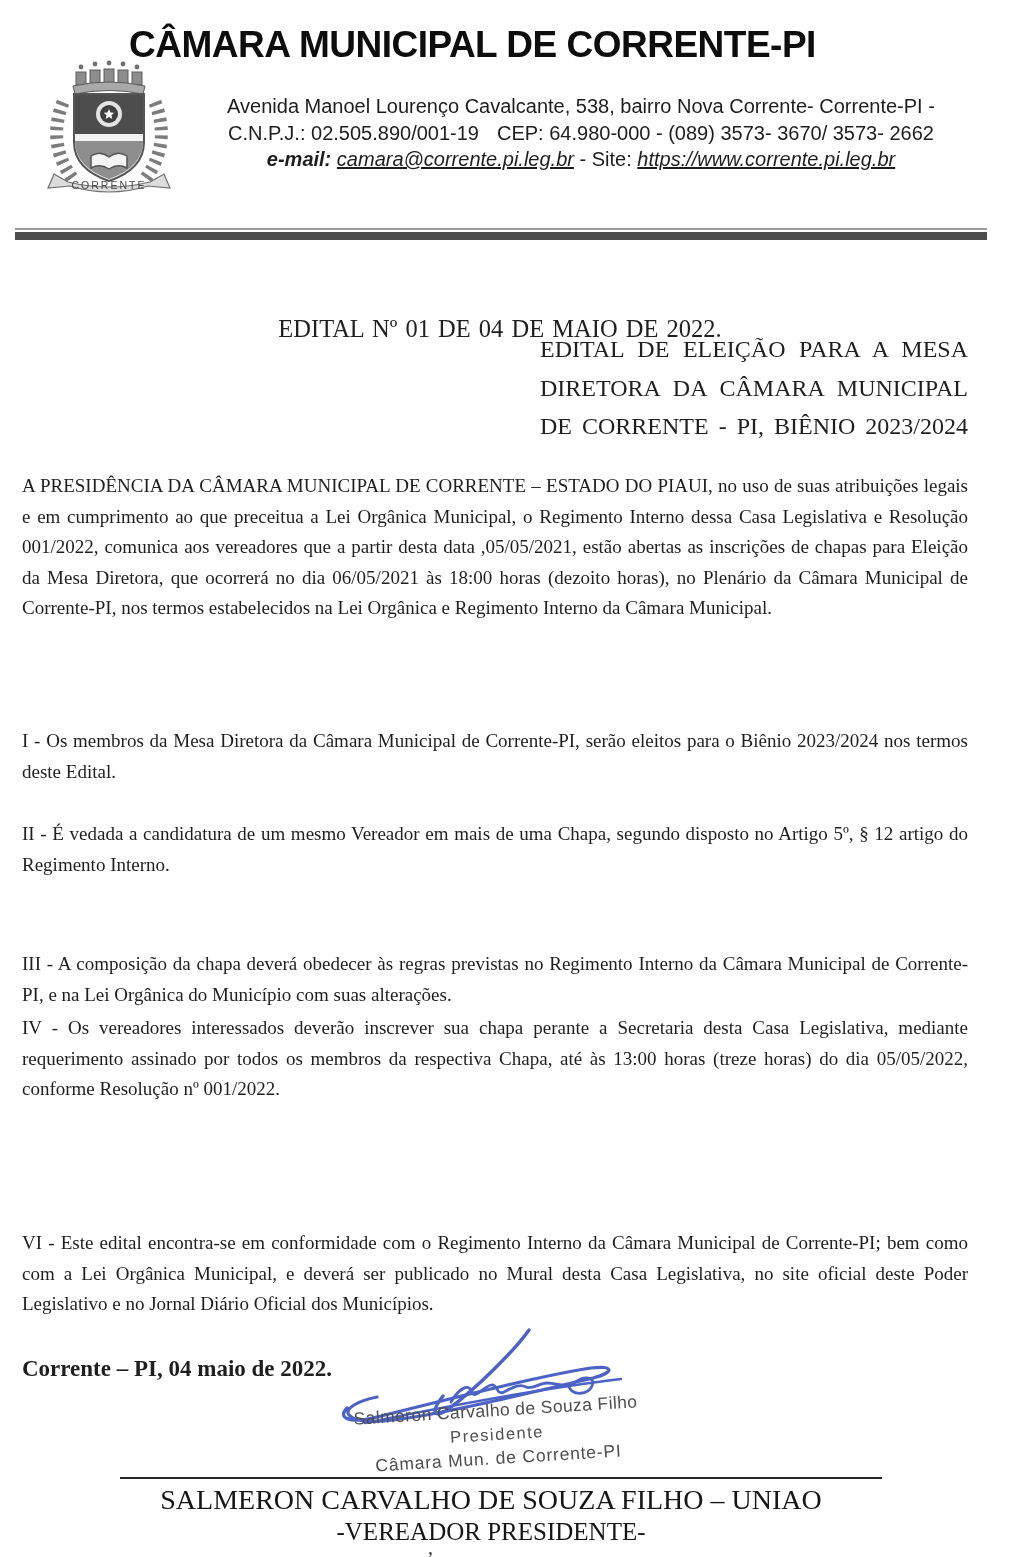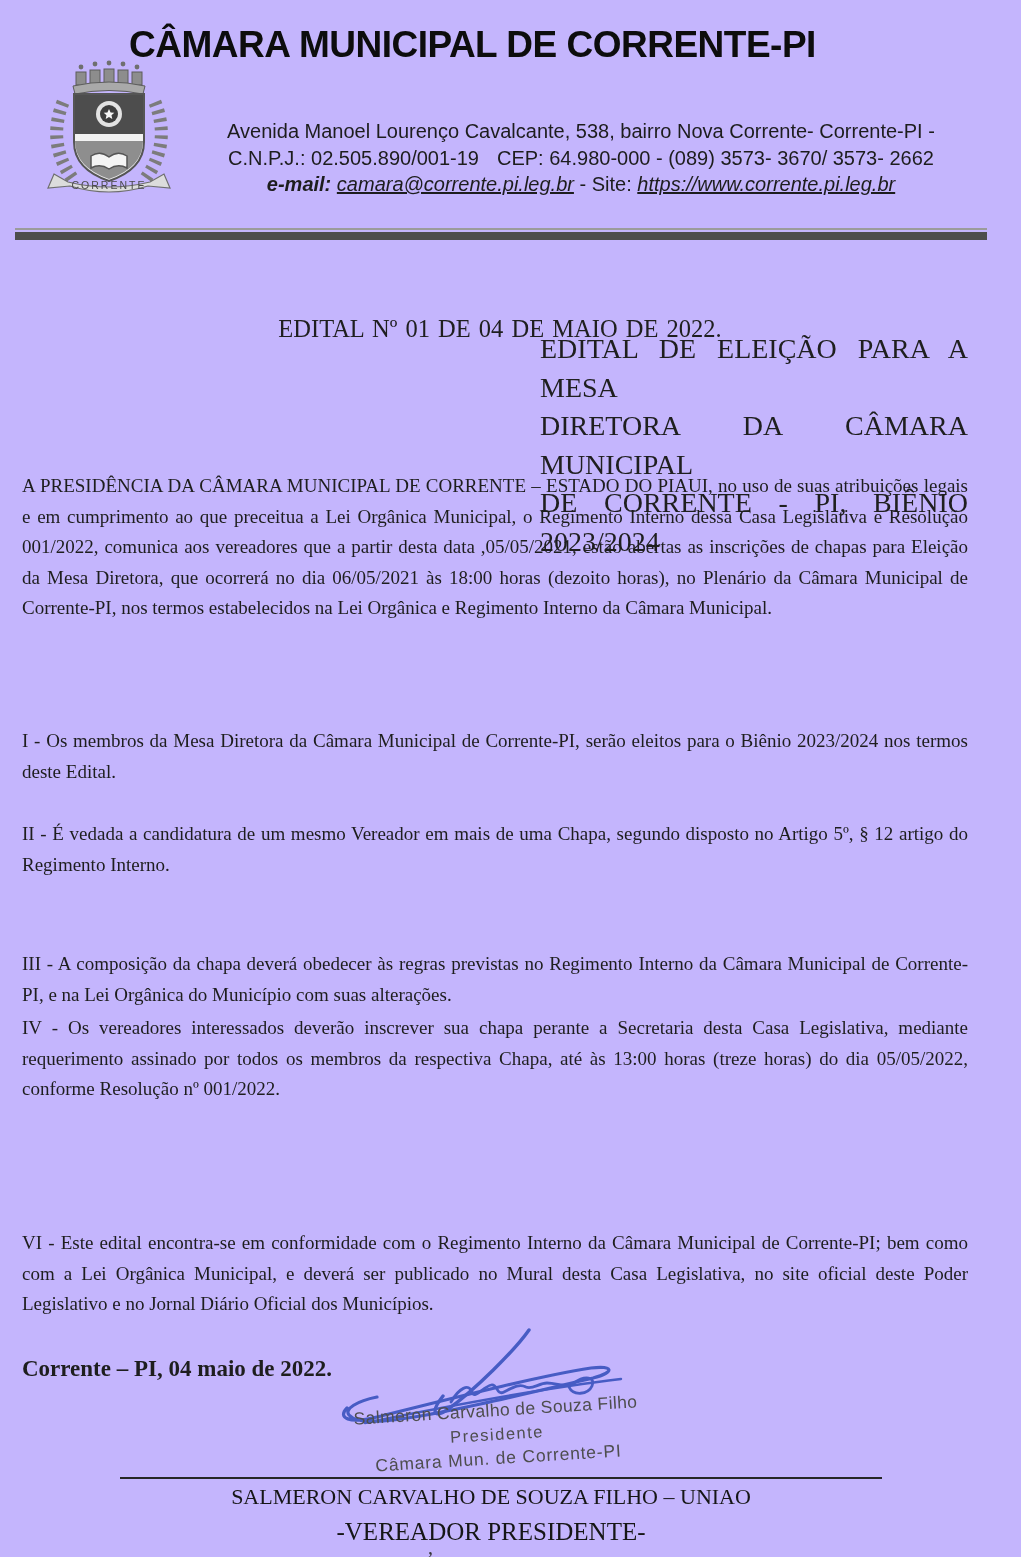--- a/index.html
+++ b/index.html
@@ -1,49 +1,49 @@
 <!DOCTYPE html>
 <html><head>
 <meta charset="utf-8">
 <style>
   html,body { margin:0; padding:0; background:#d9d9d9; }
   .page {
     position:relative; width:1021px; height:1557px; margin:0 auto;
-    background:#c4b5fd; overflow:hidden;
+    background:#ffffff; overflow:hidden;
     font-family:"Liberation Serif", serif; color:#1e1e1e;
   }
 
   
   .doc-title {
     position:absolute; top:24px; left:0; width:945px; text-align:center;
     font-family:"Liberation Sans", sans-serif; font-weight:bold;
     font-size:37px; letter-spacing:-0.5px; color:#0d0d0d; white-space:nowrap;
   }
   .logo { position:absolute; top:50px; left:28px; width:162px; height:154px; }
   .address {
     position:absolute; top:93px; left:193px; width:776px; text-align:center;
     font-family:"Liberation Sans", sans-serif; font-size:20px; line-height:26.5px;
-    color:#1d1d1d; white-space:nowrap;margin-top:25px;
+    color:#1d1d1d; white-space:nowrap;
   }
   .address .gap { display:inline-block; width:18px; }
   .it { font-style:italic; }
   .lnk { font-style:italic; text-decoration:underline; }
 
   .divider { position:absolute; top:228px; left:15px; width:972px; }
   .divider .thin { height:2px; background:#9b9b9b; }
   .divider .thick { height:8px; background:#4d4d4d; margin-top:2px; }
 
   
   .edital-number {
     position:absolute; top:271px; left:0; width:1000px; text-align:center;
     font-size:24.5px; color:#1f1f1f; word-spacing:2px;margin-top:44px;
   }
   .subject {
     position:absolute; top:330px; left:540px; width:428px;
-    font-size:28px; line-height:38.5px; color:#1f1f1f;
+    font-size:24px; line-height:38.5px; color:#1f1f1f;
   }
   .subject div { text-align:justify; text-align-last:justify; }
 
   .para {
     position:absolute; left:22px; width:946px;
     font-size:19px; line-height:30.5px; text-align:justify; color:#1e1e1e;
   }
   .p-intro { top:452px; }
   .p-i1 { top:707px; }
   .p-i2 { top:800px; }
@@ -61,21 +61,21 @@
     font-family:"Liberation Sans", sans-serif; color:#4e4e4e;
     transform:rotate(-3.5deg); line-height:24px; letter-spacing:0.4px;
   }
   .stamp .s-name { font-size:17.5px; }
   .stamp .s-role { font-size:16.5px; letter-spacing:1.5px; }
   .stamp .s-org  { font-size:17.5px; letter-spacing:0.8px; }
 
   .sig-rule { position:absolute; top:1477px; left:120px; width:762px; height:0; border-top:2.5px solid #262626; }
   .footer-name {
     position:absolute; top:1484px; left:0; width:982px; text-align:center;
-    font-size:22px; color:#161616; white-space:nowrap;
+    font-size:28px; color:#161616; white-space:nowrap;
   }
   .footer-role {
     position:absolute; top:1518px; left:0; width:982px; text-align:center;
     font-size:25px; color:#161616;
   }
   .artifact { position:absolute; top:1536px; left:428px; font-size:20px; color:#333; }
 </style>
 </head>
 <body>
 

